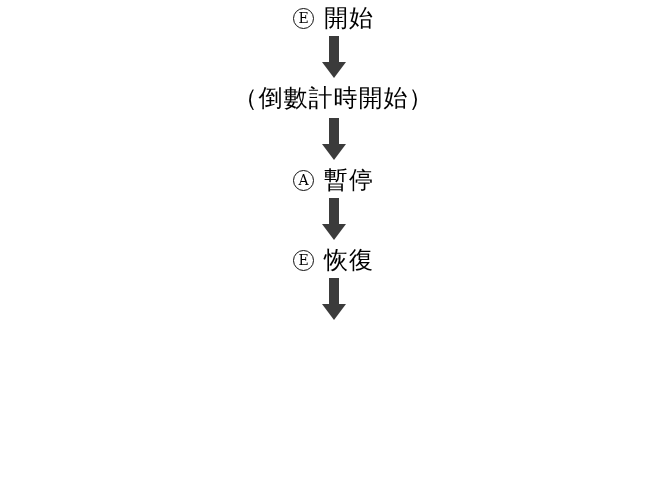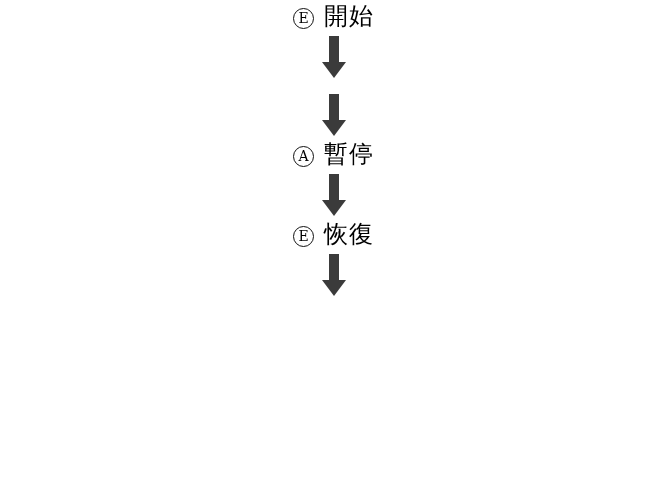--- a/index.html
+++ b/index.html
@@ -43,21 +43,21 @@
     line-height: 1;
     font-family: "DejaVu Serif", "Liberation Serif", serif;
     margin-right: 10px;
     box-sizing: border-box;
     flex: 0 0 auto;
   }
   .node-label {
     font-size: 24px;
     line-height: 1;
     letter-spacing: 1px;
-    font-family: Liberation Mono, monospace;
+    font-family: Liberation Serif, serif;
   }
   .arrow {
     width: 28px;
     height: 44px;
     display: block;
     flex: 0 0 auto;
   }
   .gap-a { height: 6px; }
   .gap-b { height: 8px; }
 </style>
@@ -72,20 +72,23 @@
   </div>
 
   <div class="gap-a"></div>
 
   <svg class="arrow" viewBox="0 0 28 44" aria-hidden="true">
     <polygon points="9,0 19,0 19,26 26,26 14,42 2,26 9,26" fill="#3b3b3b"></polygon>
   </svg>
 
   <div class="gap-a"></div>
 
+  <div class="node">
+    <span class="node-label">（倒數計時開始）</span>
+  </div>
 
   <div class="gap-b"></div>
 
   <svg class="arrow" viewBox="0 0 28 44" aria-hidden="true">
     <polygon points="9,0 19,0 19,26 26,26 14,42 2,26 9,26" fill="#3b3b3b"></polygon>
   </svg>
 
   <div class="gap-a"></div>
 
   <div class="node">

